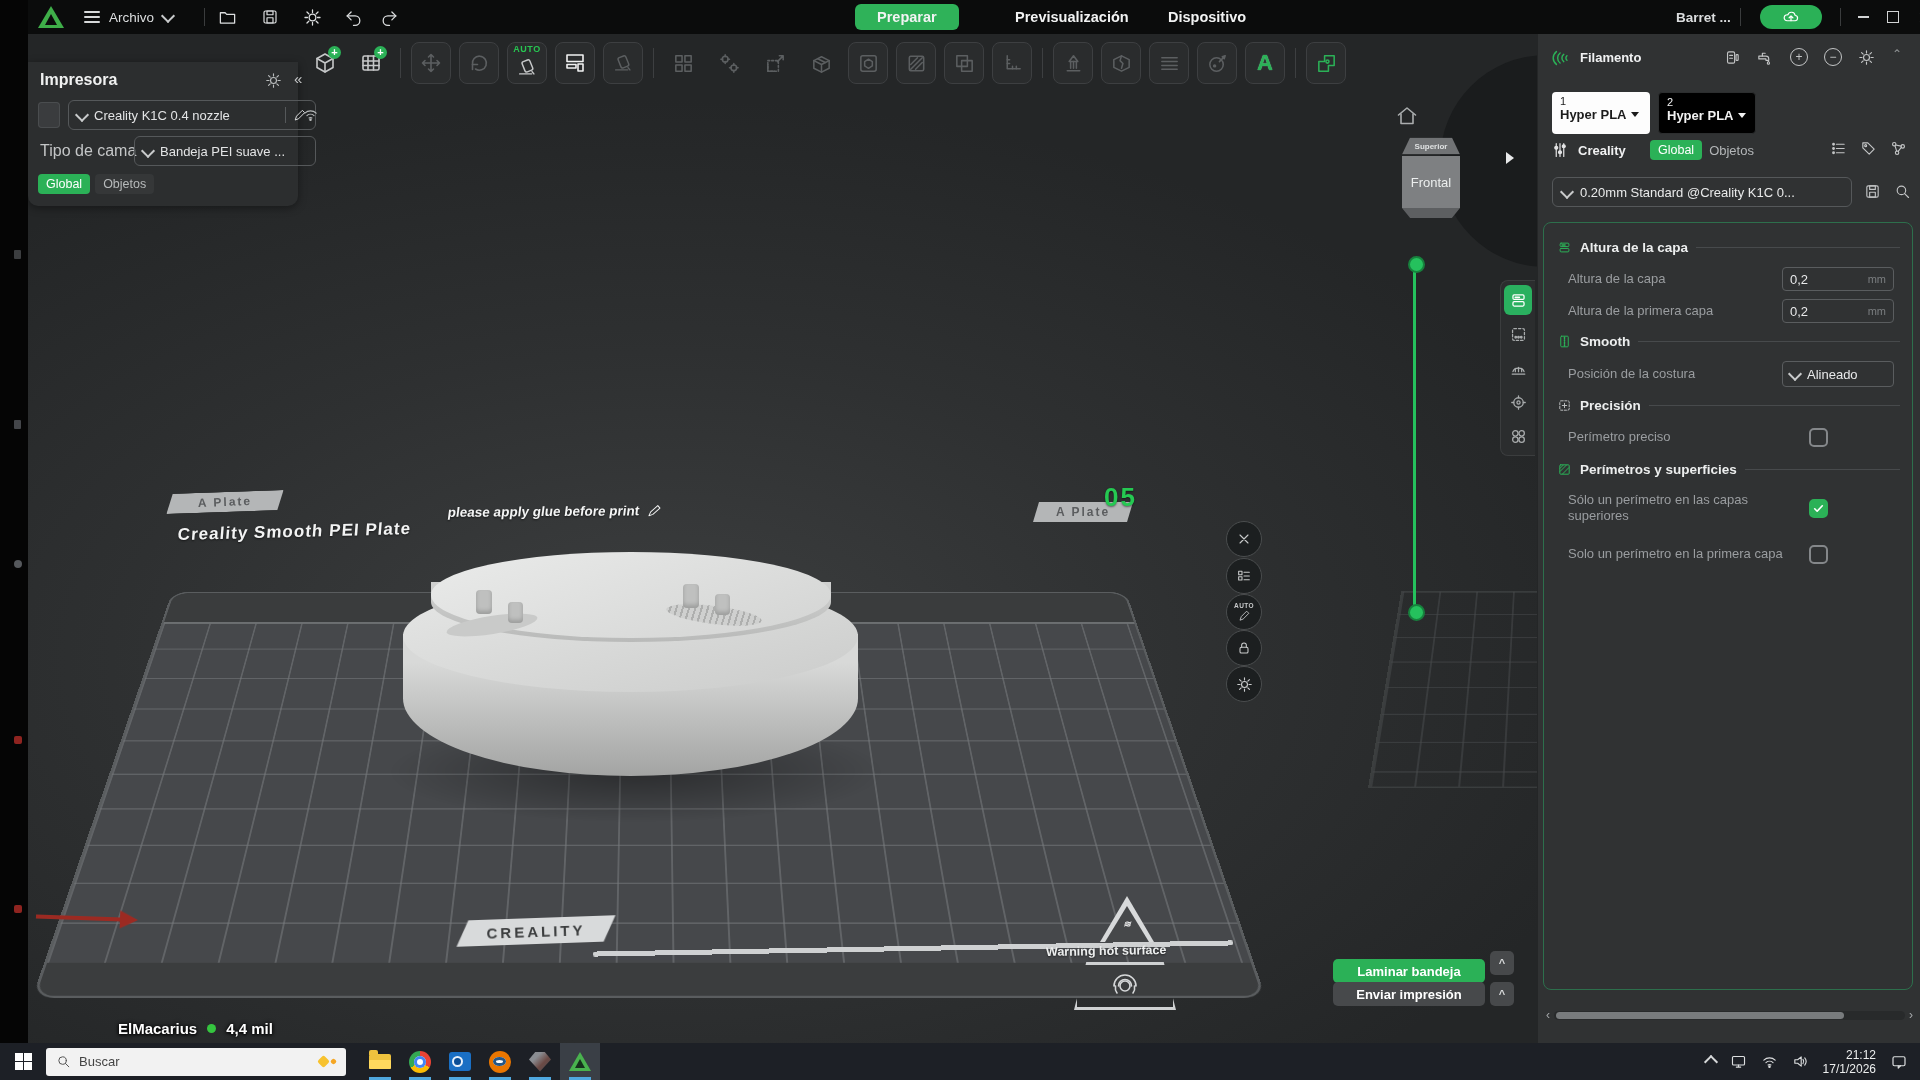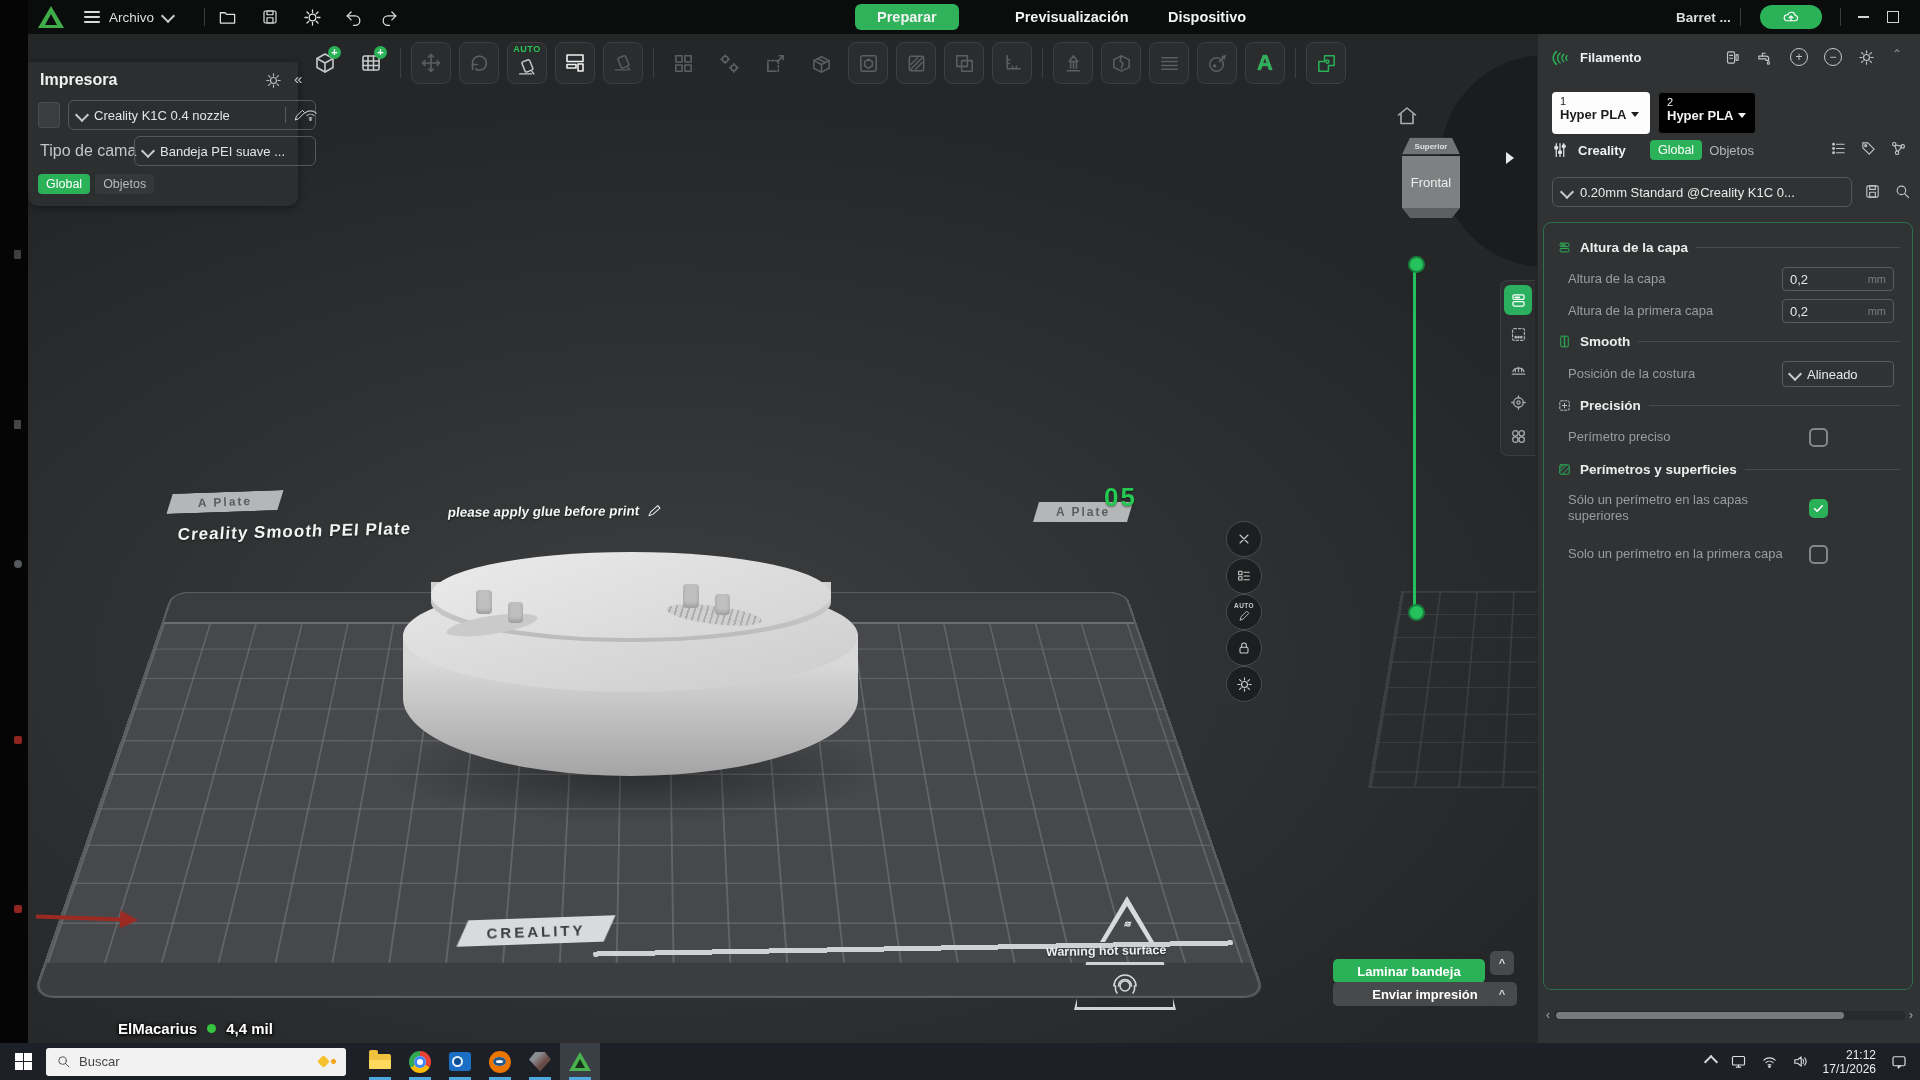--- a/index.html
+++ b/index.html
@@ -753,21 +753,21 @@
       </span>
     <span class="qs">
         <svg class="ic" width="19" height="19">
           <use href="#s-four"></use>
         </svg>
       </span>
   </div>
 
   <div class="abs act-btn act-green" style="left:1305px;top:917px;width:152px;">Laminar bandeja</div>
   <div class="abs act-caret" style="left:1462px;top:917px;">^</div>
-  <div class="abs act-btn act-gray" style="left:1305px;top:948px;width:184px;">Enviar impresión</div>
+  <div class="abs act-btn act-gray" style="left:1305px;top:948px;width:152px;">Enviar impresión</div>
   <div class="abs act-caret" style="left:1462px;top:948px;">^</div>
 </div>
 
 <div class="abs" id="right-panel">
 
   <div class="abs" style="left:12px;top:13px;color:#2bb157;">
       <svg class="ic" width="22" height="22">
         <use href="#s-spool"></use>
       </svg>
     </div>

